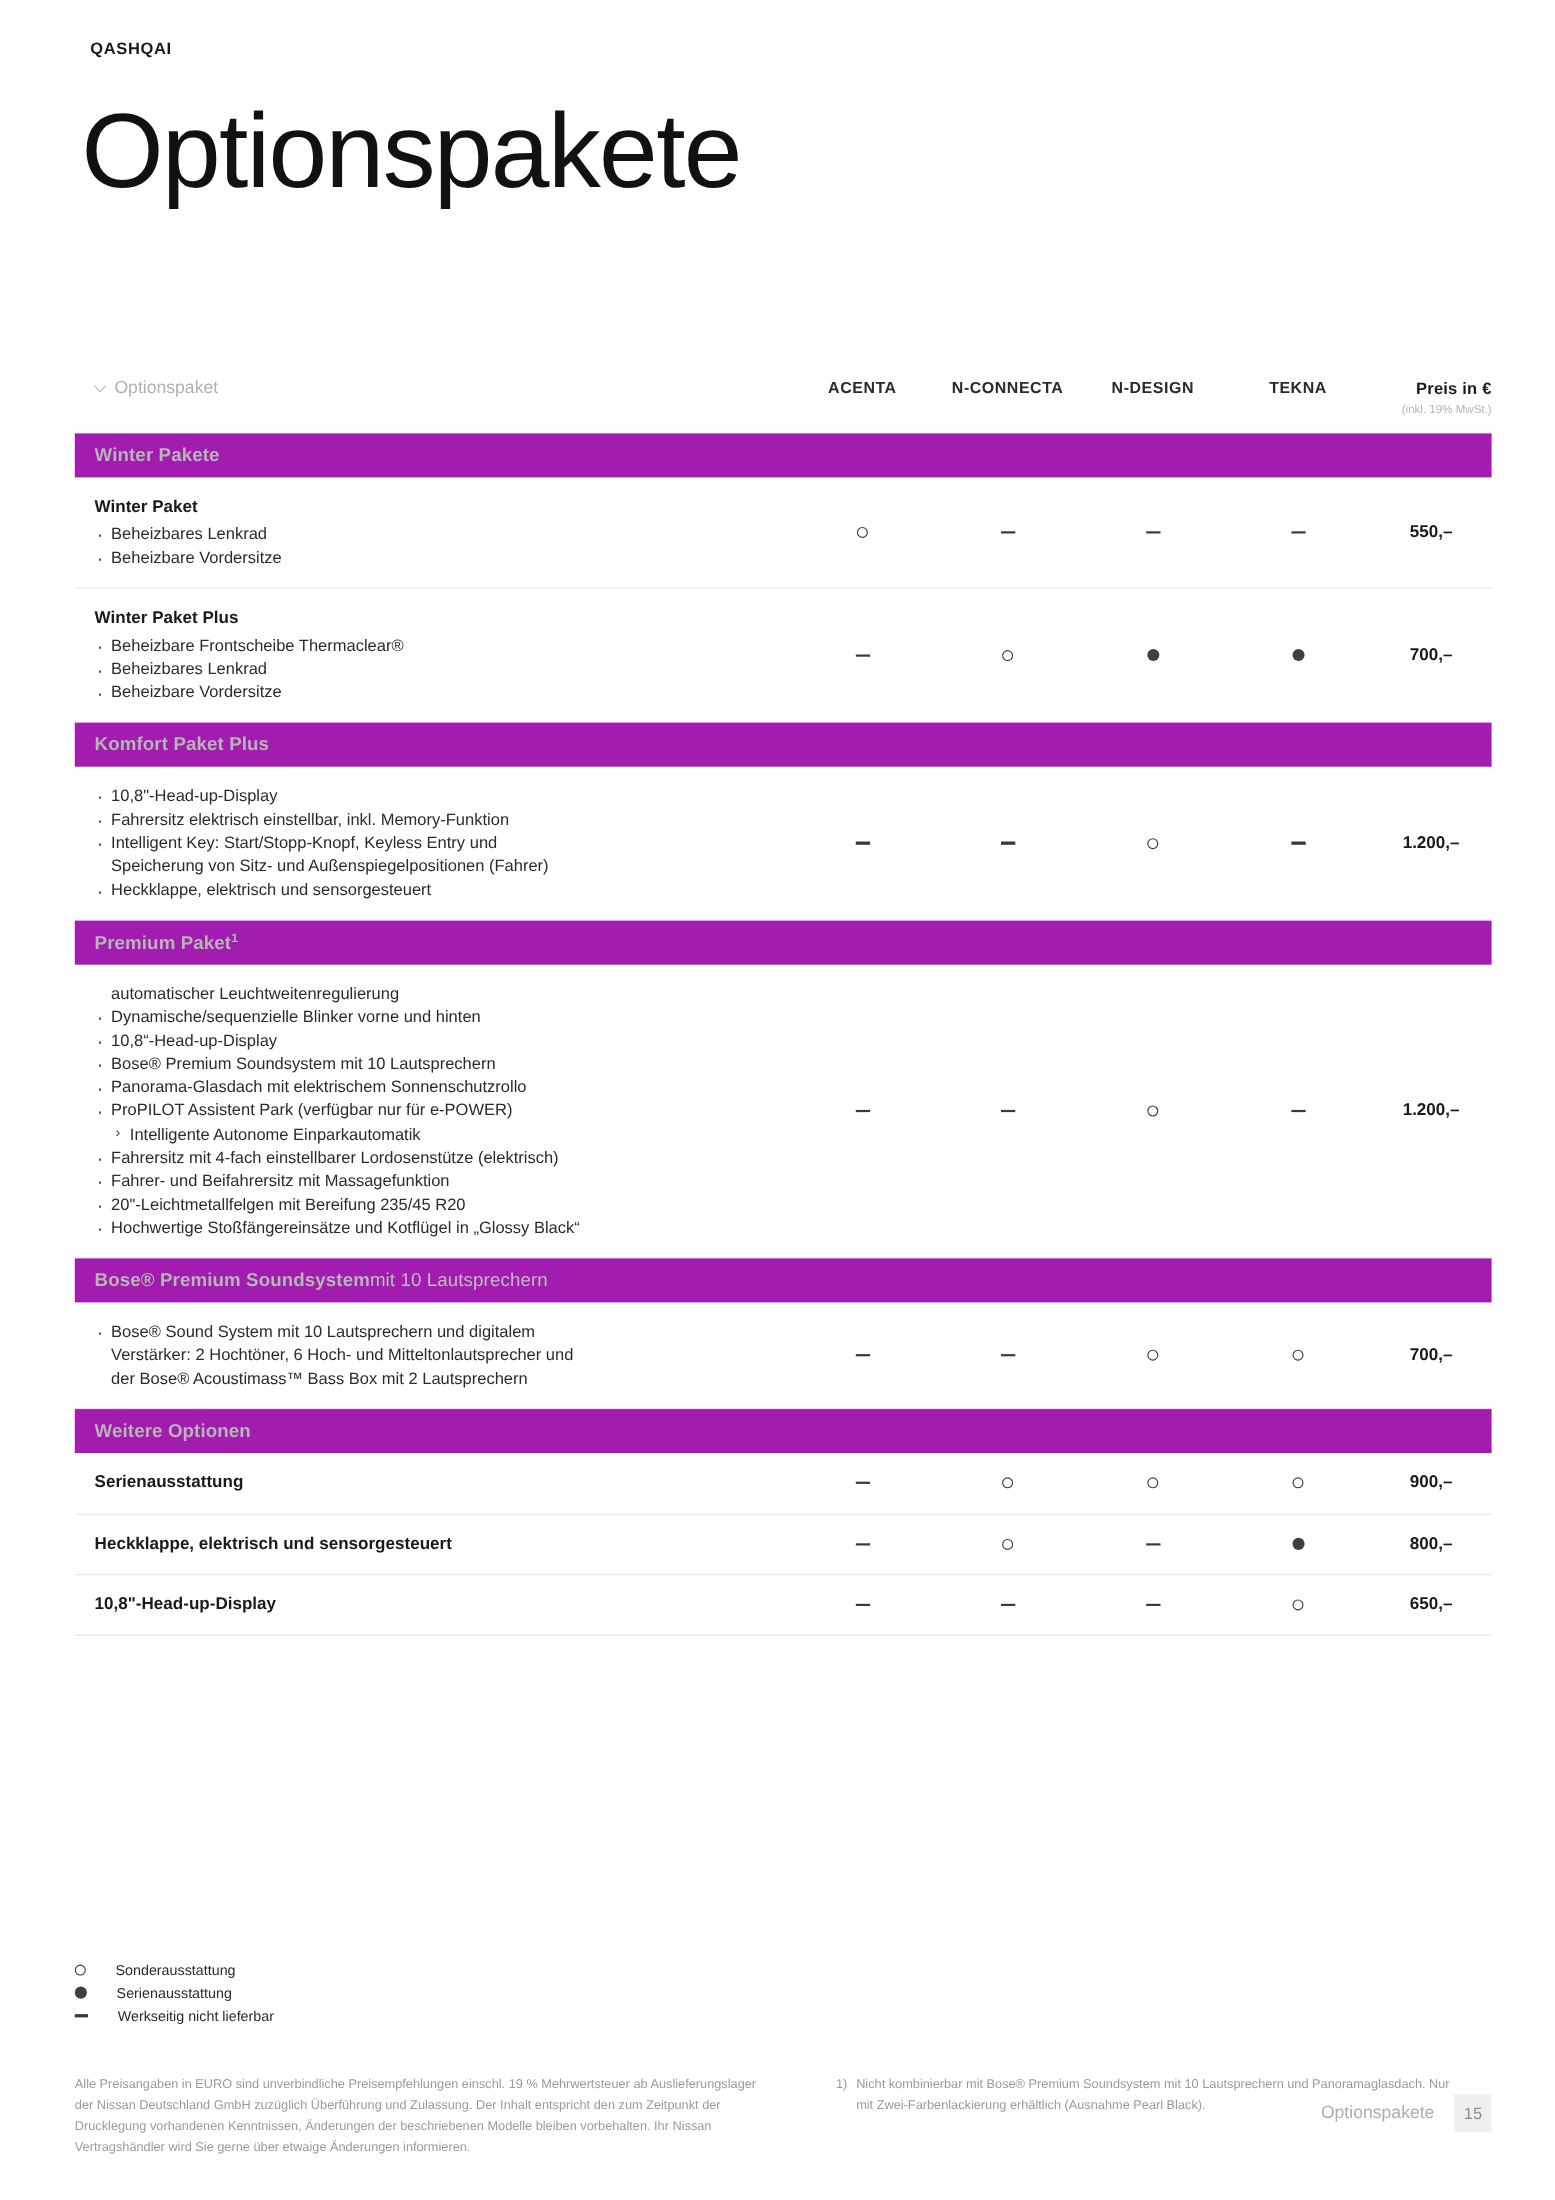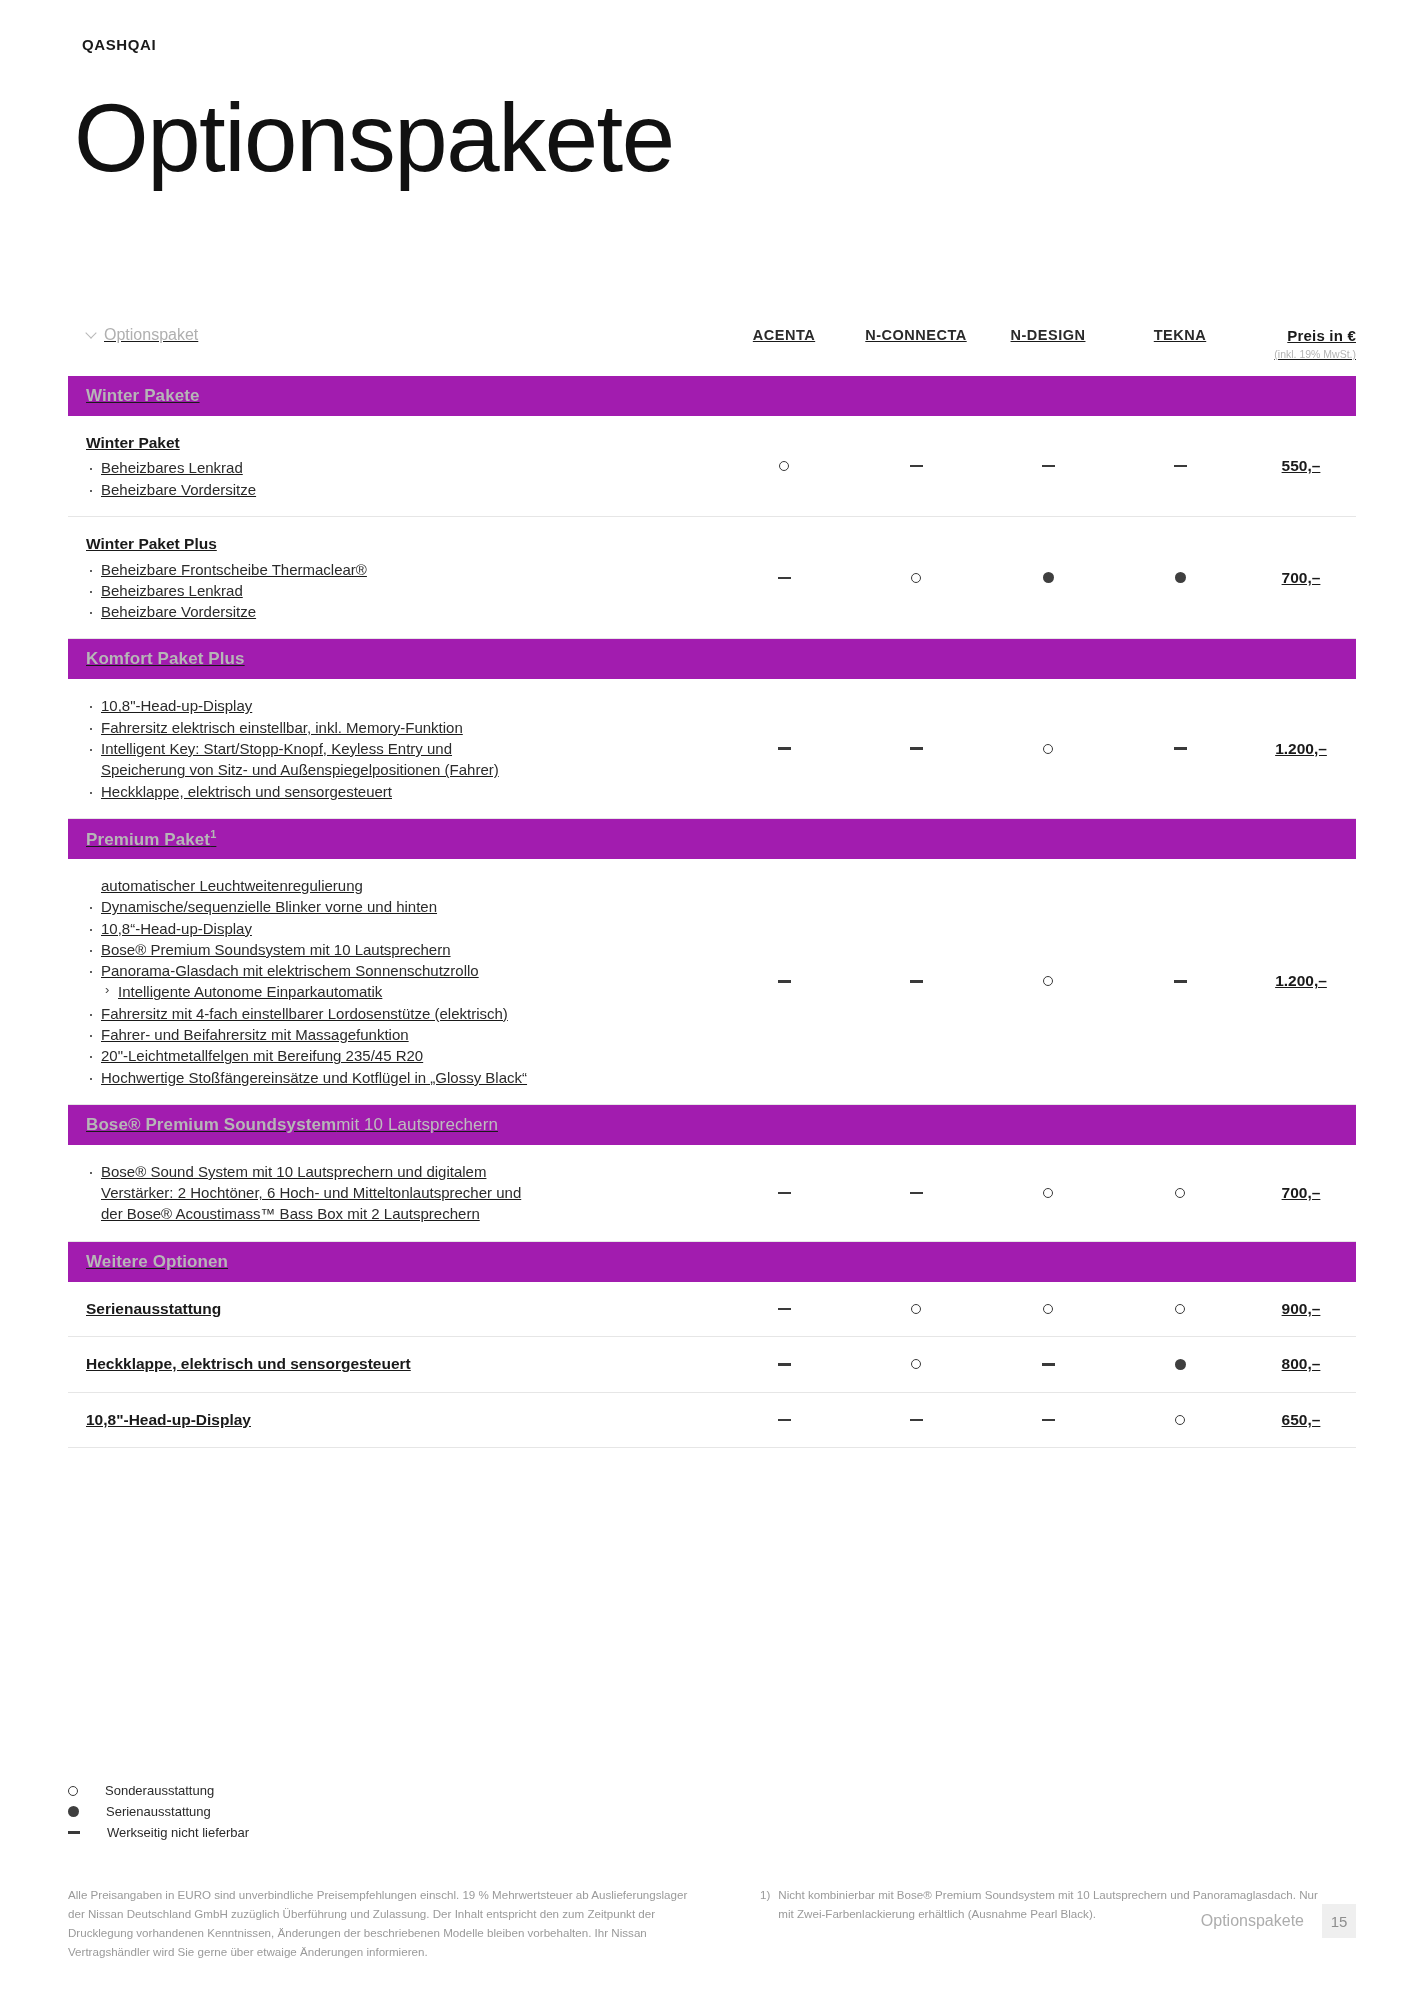--- a/index.html
+++ b/index.html
@@ -37,23 +37,22 @@
     font-weight: 300;
     letter-spacing: -1.5px;
     line-height: 1.0;
     color: #111;
   }
 
   
   .table {
     position: absolute;
     left: 68px;
-    top: 326px;
+    top: 344px;
     width: 1288px;
-    text-decoration: underline;
   }
 
   .thead {
     display: flex;
     align-items: flex-start;
     padding: 0 0 16px 0;
   }
   .th-label {
     flex: 0 0 650px;
     font-size: 16px;
@@ -387,20 +386,21 @@
           <span>Premium Paket<sup>1</sup></span>
         </div>
         <div class="row">
           <div class="row-desc">
             <ul class="feat">
               <li class="cont">automatischer Leuchtweitenregulierung</li>
               <li>Dynamische/sequenzielle Blinker vorne und hinten</li>
               <li>10,8“-Head-up-Display</li>
               <li>Bose® Premium Soundsystem mit 10 Lautsprechern</li>
               <li>Panorama-Glasdach mit elektrischem Sonnenschutzrollo</li>
+              <li>ProPILOT Assistent Park (verfügbar nur für e-POWER)</li>
               <li class="sub">Intelligente Autonome Einparkautomatik</li>
               <li>Fahrersitz mit 4-fach einstellbarer Lordosenstütze (elektrisch)</li>
               <li>Fahrer- und Beifahrersitz mit Massagefunktion</li>
               <li>20"-Leichtmetallfelgen mit Bereifung 235/45 R20</li>
               <li>Hochwertige Stoßfängereinsätze und Kotflügel in „Glossy Black“</li>
             </ul>
           </div>
           <div class="cell">
             <span class="mk-d"></span>
           </div>

